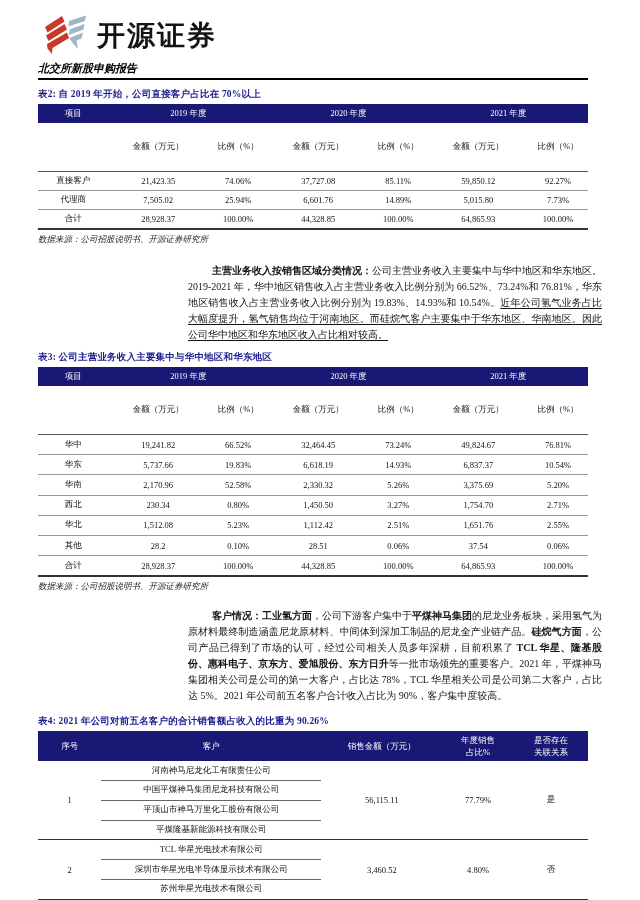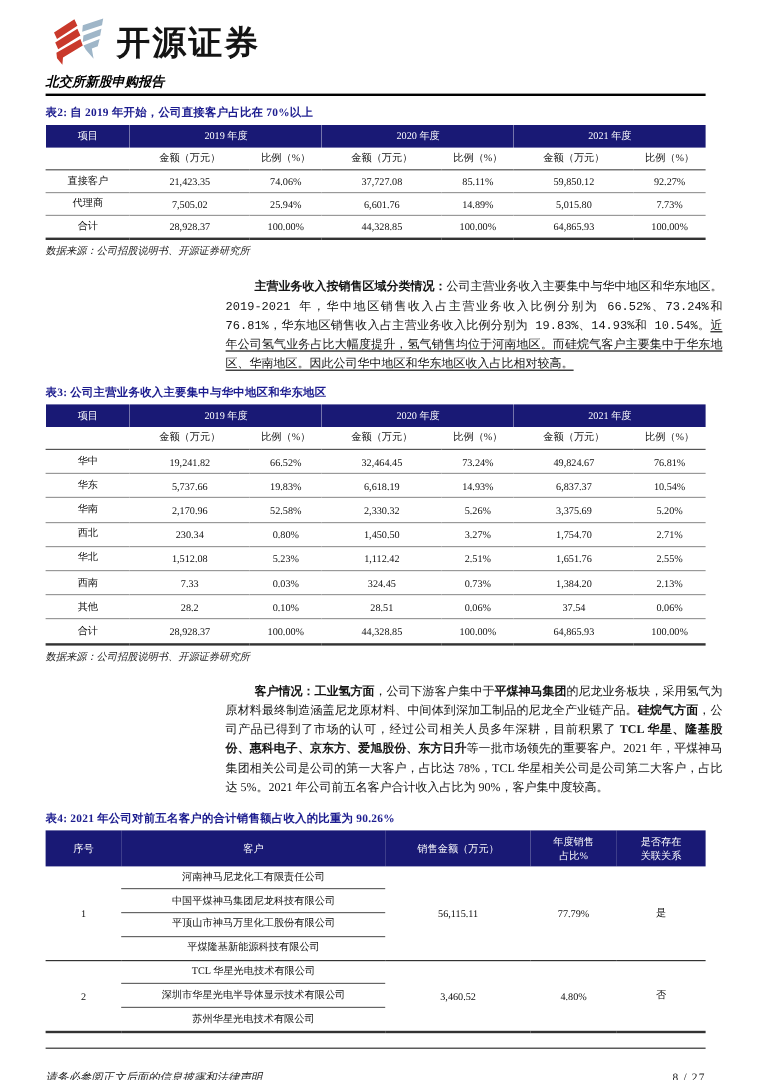--- a/index.html
+++ b/index.html
@@ -22,40 +22,40 @@
   
   .tbl-title{font-size:9.5px; font-weight:bold; color:var(--title-blue);
              margin:8px 0 3px 0; letter-spacing:.2px;}
   .source{font-size:8.5px; font-style:italic; color:#222; margin:4px 0 2px 0;}
 
   
   table.rpt{width:100%; border-collapse:collapse; font-size:8.5px;
             border-bottom:2px solid #333; table-layout:fixed;}
   table.rpt th, table.rpt td{text-align:center; vertical-align:middle; overflow:hidden; white-space:nowrap;}
   table.rpt tr.band th{background:var(--navy); color:#fff; font-weight:normal; padding:3.5px 0;}
-  table.rpt tr.sub td{padding:3px 0; border-bottom:1px solid #555;}
+  table.rpt tr.sub td{padding:18px 0; border-bottom:1px solid #555;}
   table.rpt tbody td{padding:3px 0; border-bottom:1px solid #999;}
   table.rpt tbody tr:last-child td{border-bottom:none;}
   table.t3 tbody td{padding:3.6px 0;}
 
   
   table.t4{width:100%; border-collapse:collapse; font-size:8.5px;
            border-bottom:2px solid #333; table-layout:fixed;}
   table.t4 th, table.t4 td{text-align:center; vertical-align:middle;}
   table.t4 tr.band th{background:var(--navy); color:#fff; font-weight:normal;
                       padding:3px 0; line-height:12px;}
   table.t4 td{padding:3.4px 0;}
   table.t4 td.cust{border-bottom:1px solid #666;}
   table.t4 td.cust.last{border-bottom:none;}
   table.t4 tbody.group + tbody.group{border-top:1.6px solid #333;}
 
   
   .para{margin-left:150px; width:414px; font-size:10px; line-height:16px;
         text-align:justify; text-indent:24px; color:#141414;}
-  .para.p1{margin-top:17px;font-family:Liberation Mono, monospace;}
+  .para.p1{margin-top:17px;}
   .para.p2{margin-top:15px;}
   .b{font-weight:bold;}
   .u{text-decoration:underline; text-underline-offset:2px;}
 
   .sec-t3{}
   .sec-t4{margin-top:11px;}
 
   
   .footer{margin-top:12px; border-top:1px solid #333; padding-top:18px;
           display:flex; justify-content:space-between; align-items:baseline;}
@@ -215,29 +215,20 @@
         <td>2.71%</td>
       </tr>
       <tr>
         <td>华北</td>
         <td>1,512.08</td>
         <td>5.23%</td>
         <td>1,112.42</td>
         <td>2.51%</td>
         <td>1,651.76</td>
         <td>2.55%</td>
-      </tr>
-      <tr>
-        <td>西南</td>
-        <td>7.33</td>
-        <td>0.03%</td>
-        <td>324.45</td>
-        <td>0.73%</td>
-        <td>1,384.20</td>
-        <td>2.13%</td>
       </tr>
       <tr>
         <td>其他</td>
         <td>28.2</td>
         <td>0.10%</td>
         <td>28.51</td>
         <td>0.06%</td>
         <td>37.54</td>
         <td>0.06%</td>
       </tr>

